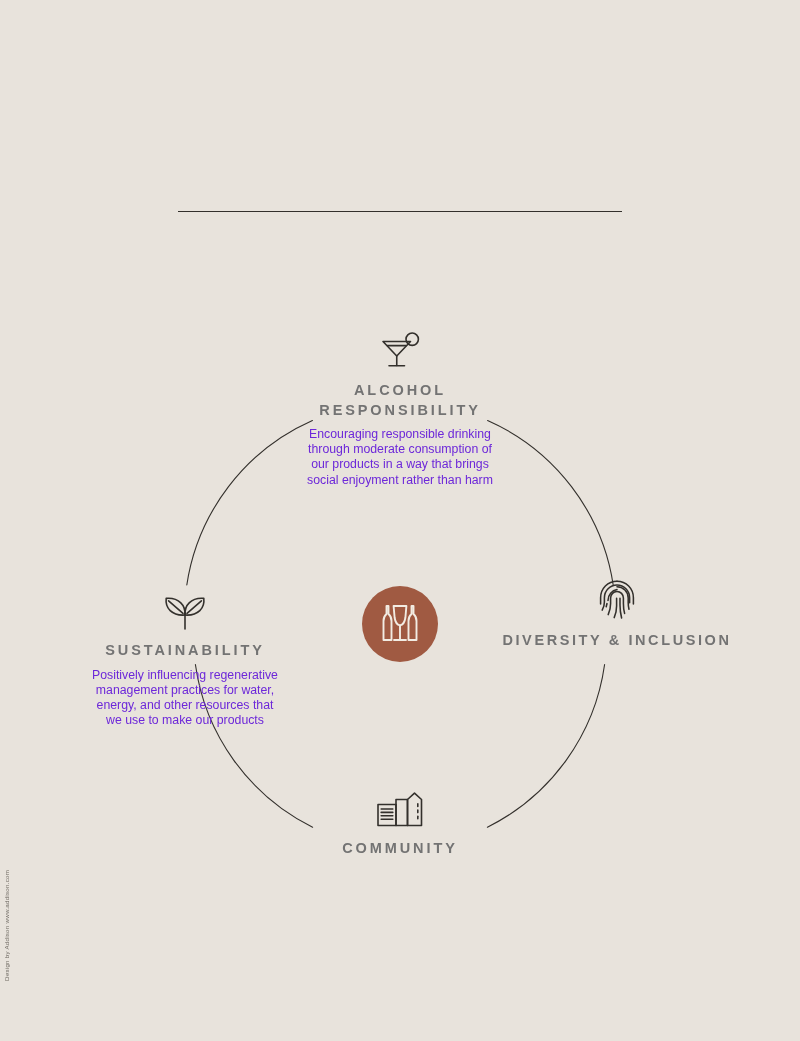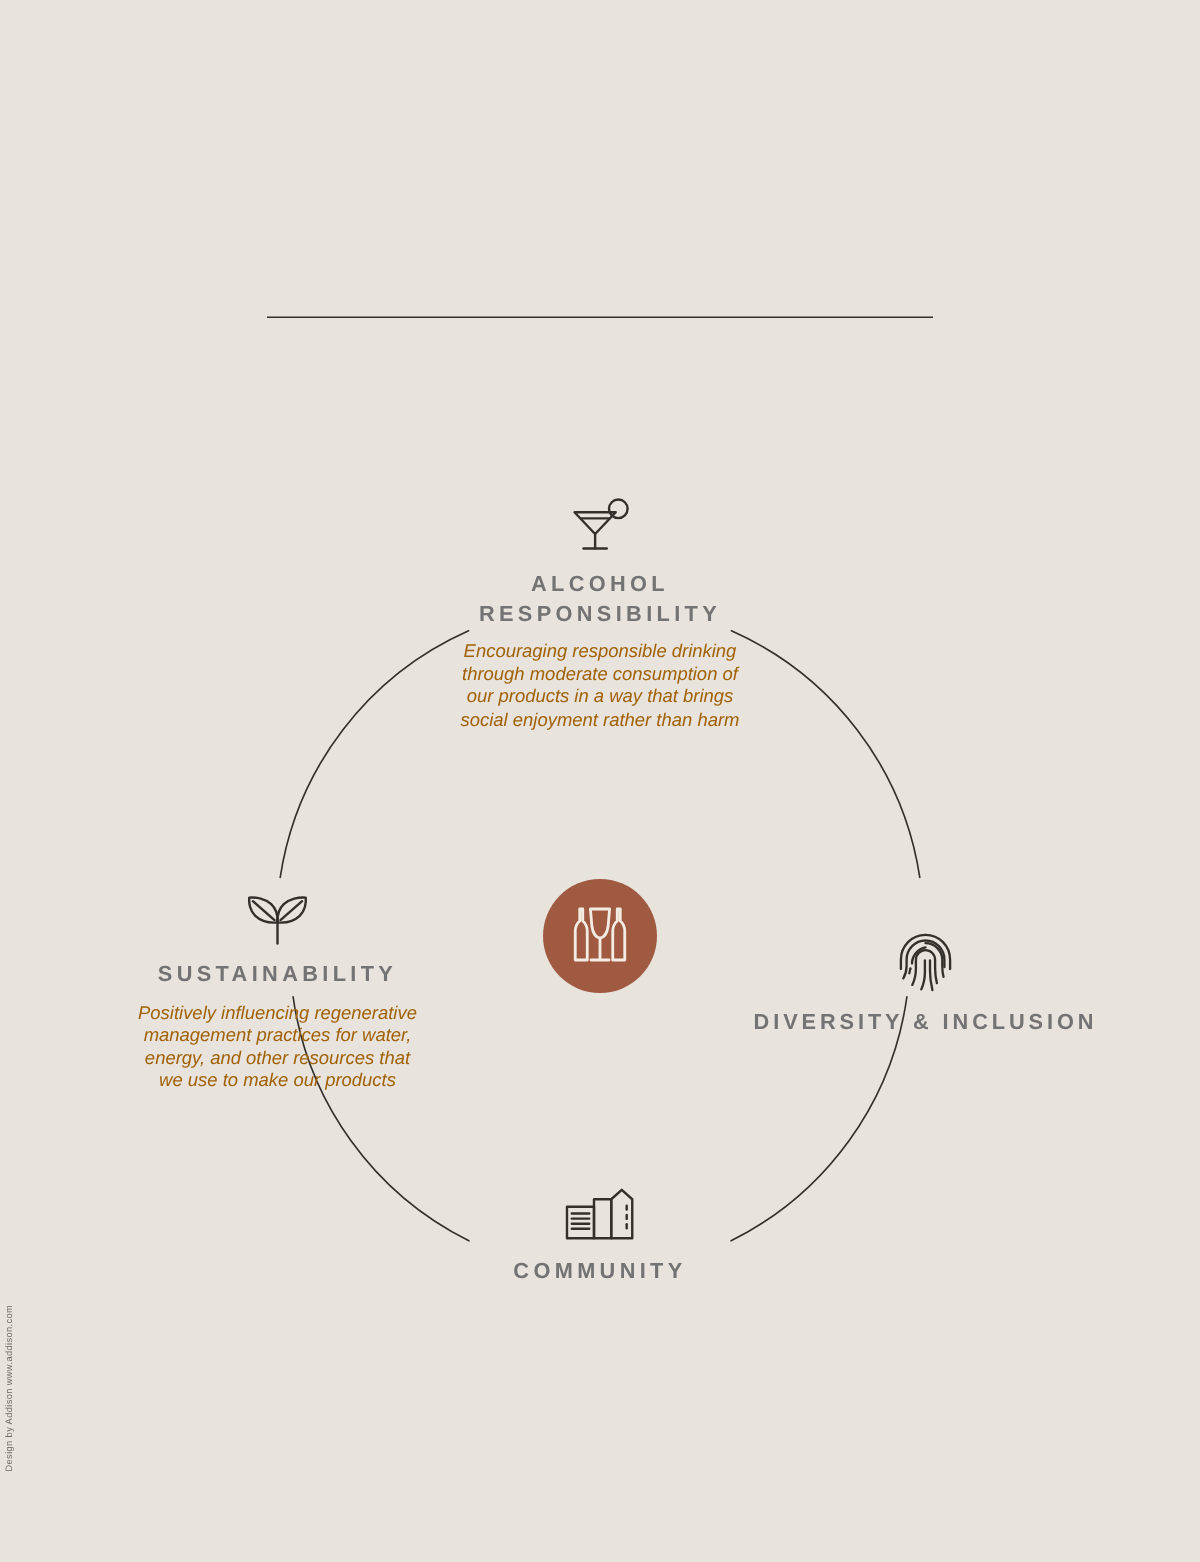--- a/index.html
+++ b/index.html
@@ -72,31 +72,30 @@
     color: #737373;
     font-size: 14.5px;
     font-weight: bold;
     letter-spacing: 2.9px;
     line-height: 1.35;
     text-transform: uppercase;
     white-space: pre-line;
   }
 
   .node-body {
-    color: #a16207;
+    color: #6d28d9;
     font-size: 12.3px;
     line-height: 1.23;
     margin-top: 7px;
     white-space: pre-line;
-    font-style: italic;
   }
 
   
   #node-alcohol     { left: 255px; top: 326px; width: 290px; }
-  #node-diversity   { left: 493px; top: 618px; width: 248px; }
+  #node-diversity   { left: 493px; top: 576px; width: 248px; }
   #node-community   { left: 255px; top: 784px; width: 290px; }
   #node-sustain     { left:  60px; top: 586px; width: 250px; }
 
   #node-diversity .node-title { letter-spacing: 2.6px; }
 
   
   .credit {
     position: absolute;
     left: 10px;
     bottom: 60px;

